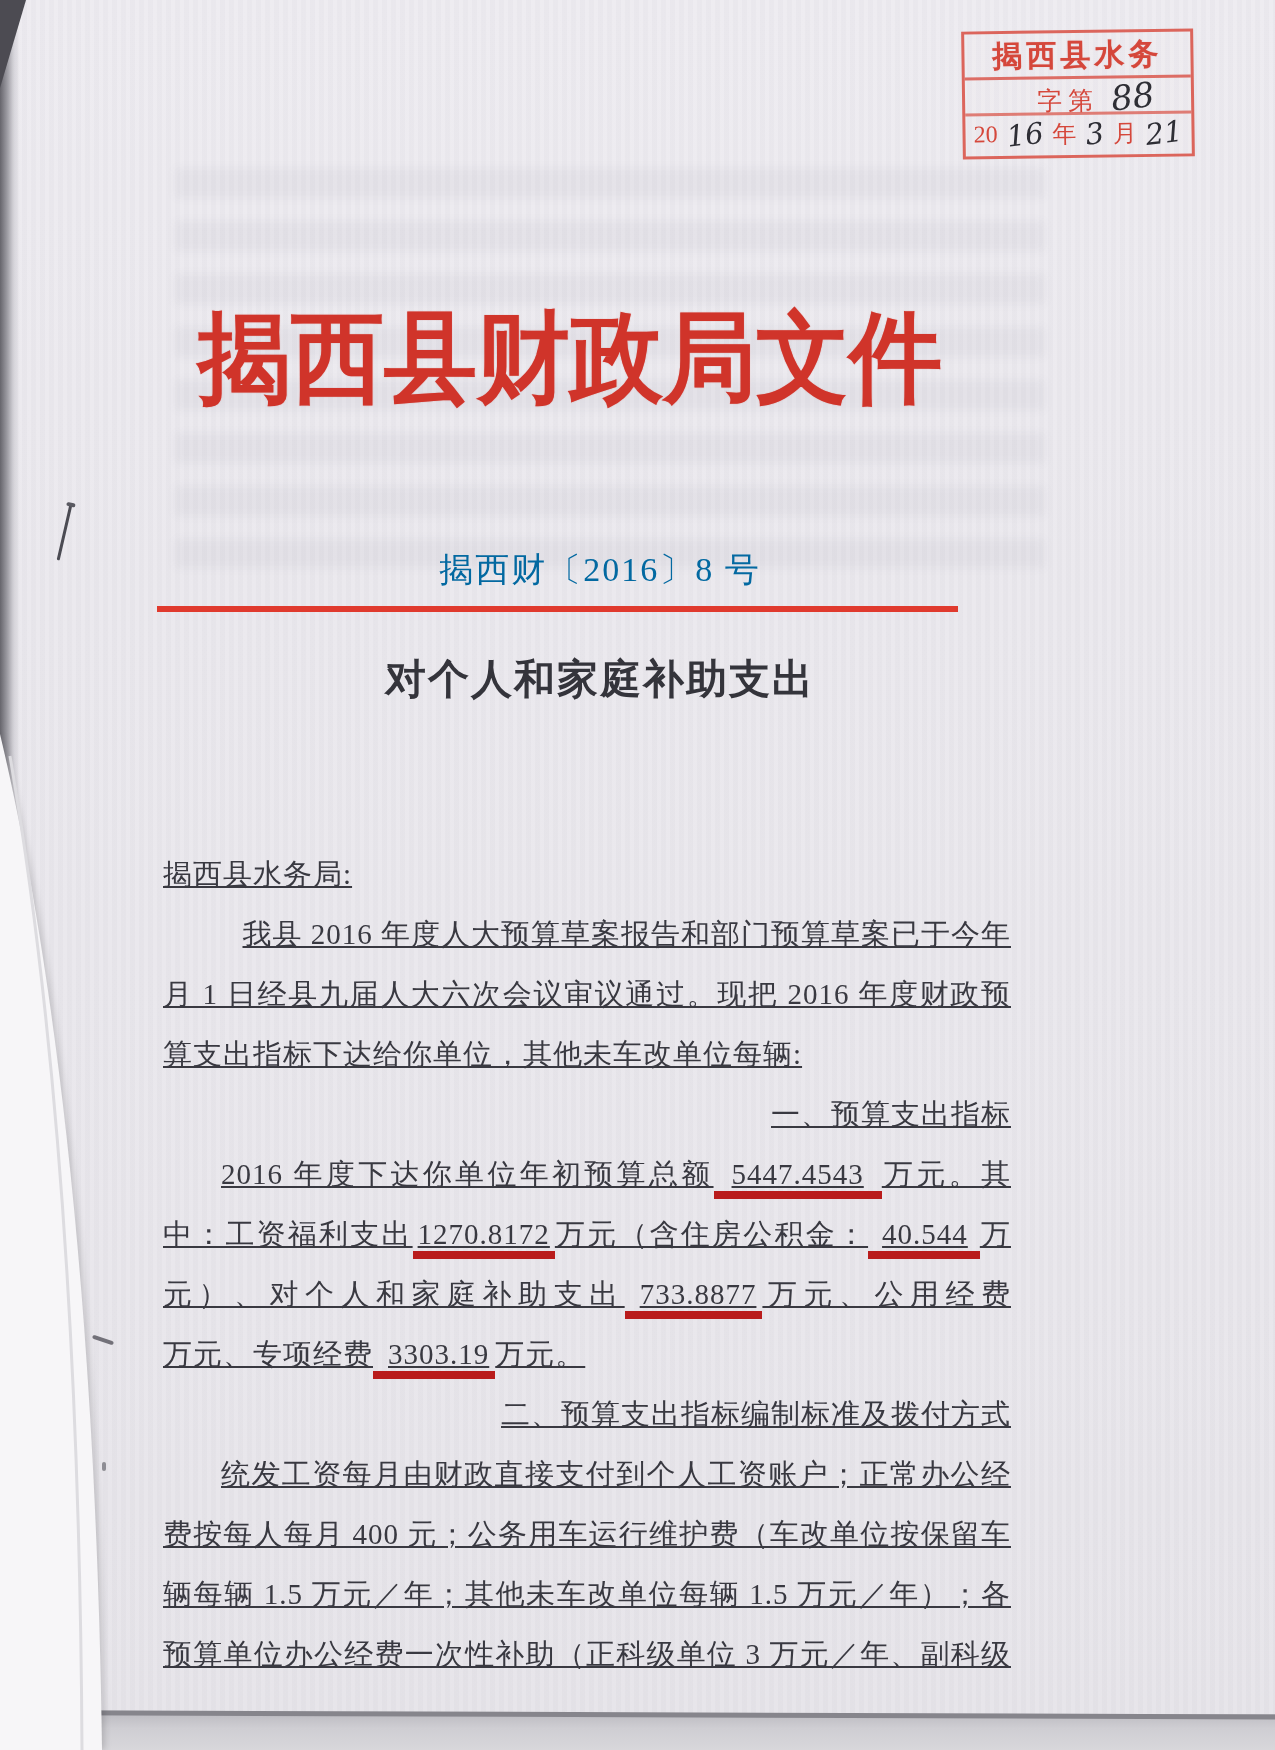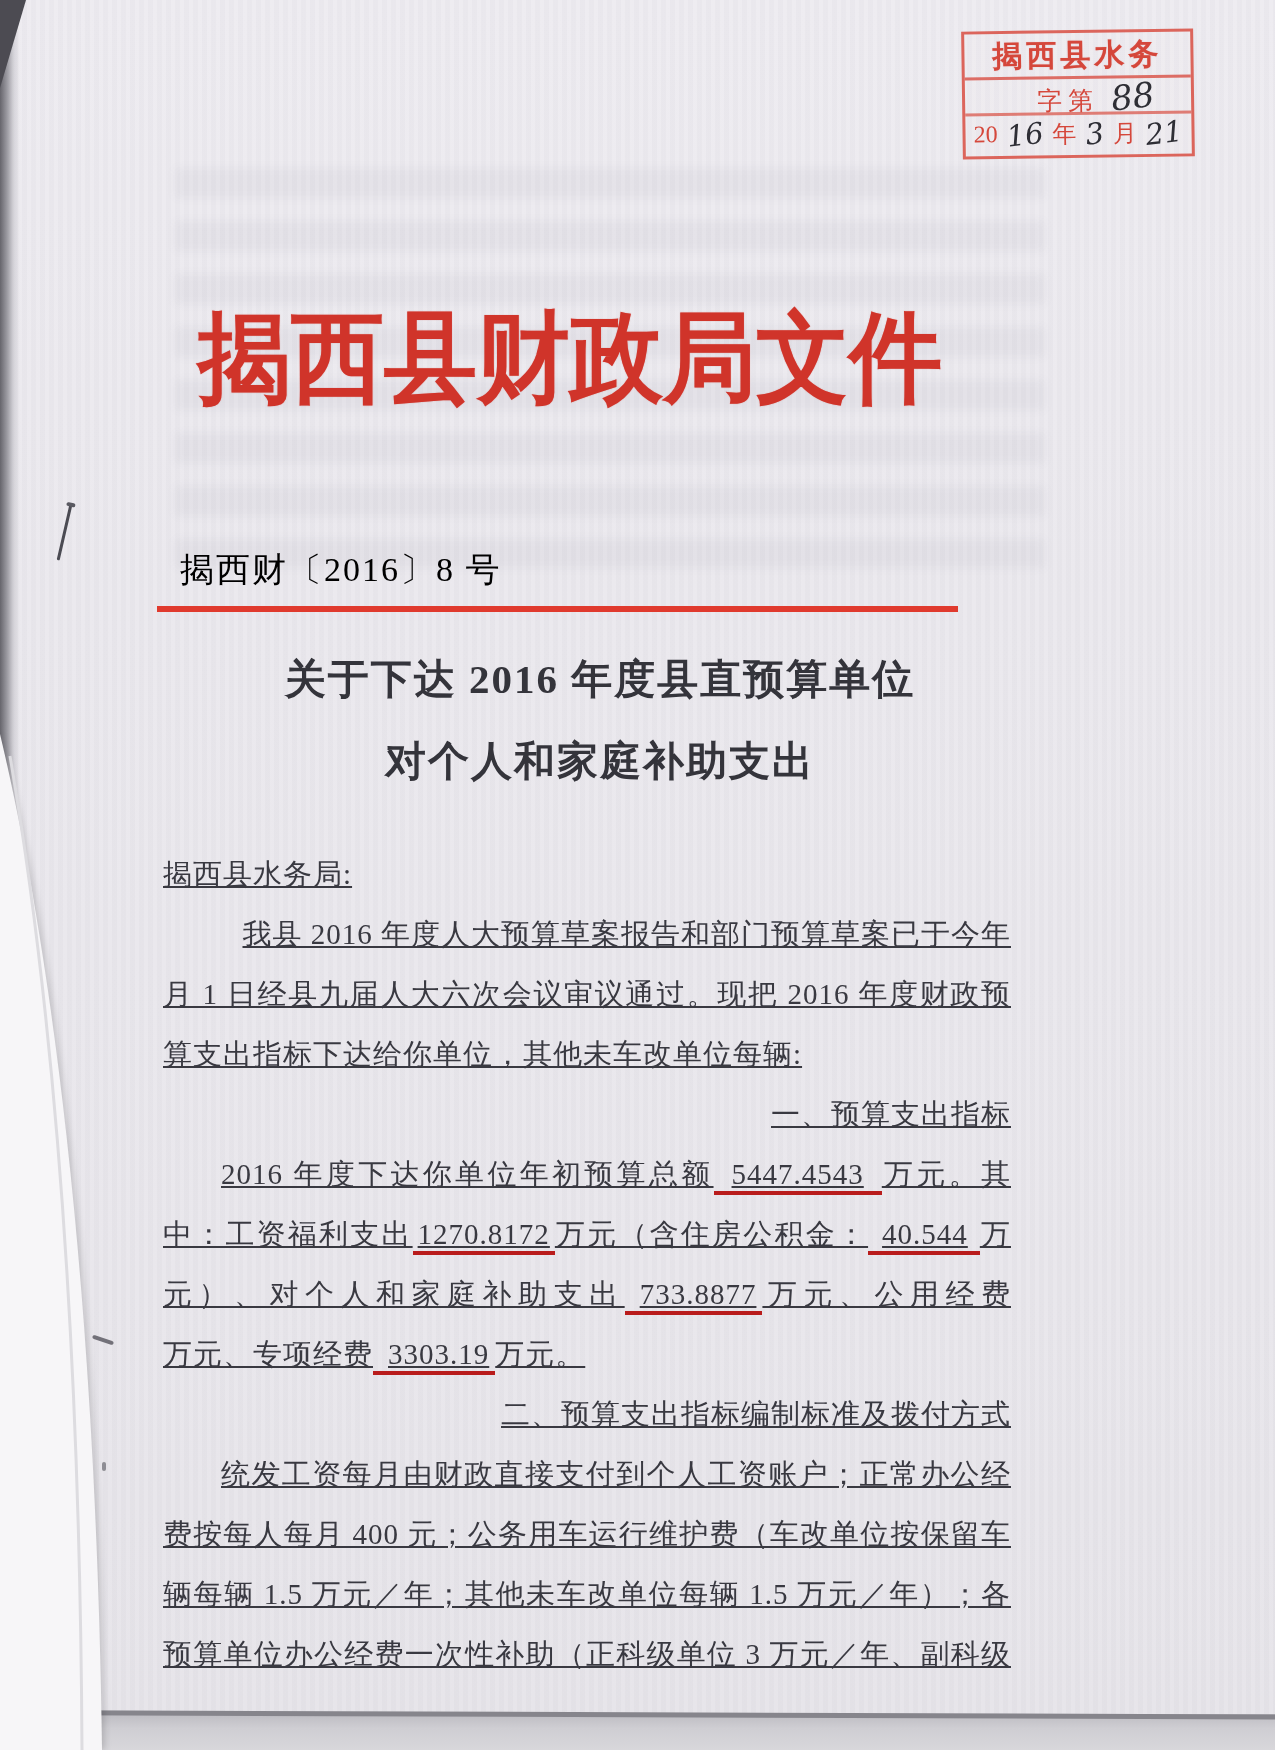--- a/index.html
+++ b/index.html
@@ -82,42 +82,42 @@
   
   .agency-title{
     position:absolute;left:130px;top:296px;width:880px;
     text-align:center;font-size:93px;font-weight:bold;color:#d0342a;
     transform:scaleY(1.07);letter-spacing:0;
     text-shadow:0 0 1px rgba(208,52,42,.5);
     white-space:nowrap;
   }
   .doc-number{
     position:absolute;left:180px;top:547px;width:840px;
-    text-align:left;font-size:34px;color:#000000;letter-spacing:2px;
+    text-align:center;font-size:34px;color:#0369a1;letter-spacing:2px;
   }
   .red-rule{
     position:absolute;left:157px;top:606px;width:801px;height:6px;
     background:#e03a2e;
   }
   .subject{
     position:absolute;left:180px;top:638px;width:840px;
     text-align:center;font-size:41px;font-weight:600;color:#34343b;
     line-height:82px;letter-spacing:2px;
   }
 
   
   .body-block{
     position:absolute;left:163px;top:844px;width:848px;
     font-size:29px;color:#393941;line-height:60px;letter-spacing:1px;text-decoration:underline;
   }
   .line{height:60px;overflow:hidden;}
   .jst{text-align:justify;text-align-last:justify;}
   .ind{text-indent:2em;text-align:right;}
   .u{
-    border-bottom:4px solid #b91c1c;padding:0 5px 1px 5px;
+    border-bottom:8px solid #b91c1c;padding:0 5px 1px 5px;
     display:inline;letter-spacing:1px;
   }
   .u-wide{padding-left:18px;padding-right:18px;}
   .u-med{padding-left:14px;padding-right:12px;}
   .u-left{padding-left:15px;padding-right:6px;}
 </style>
 </head>
 <body>
 
 <div class="paper"></div>
@@ -152,21 +152,20 @@
     <span>月</span>
     <span class="hw">21</span>
   </div>
 </div>
 
 <div class="agency-title">揭西县财政局文件</div>
 <div class="doc-number">揭西财〔2016〕8 号</div>
 <div class="red-rule"></div>
 
 <div class="subject">
-  <div>关于下达 2016 年度县直预算单位</div>
   <div>对个人和家庭补助支出</div>
 </div>
 
 <div class="body-block">
   <div class="line">揭西县水务局:</div>
 
   <div class="line jst ind">我县 2016 年度人大预算草案报告和部门预算草案已于今年 3</div>
   <div class="line jst">月 1 日经县九届人大六次会议审议通过。现把 2016 年度财政预</div>
   <div class="line">算支出指标下达给你单位，其他未车改单位每辆:</div>
 

